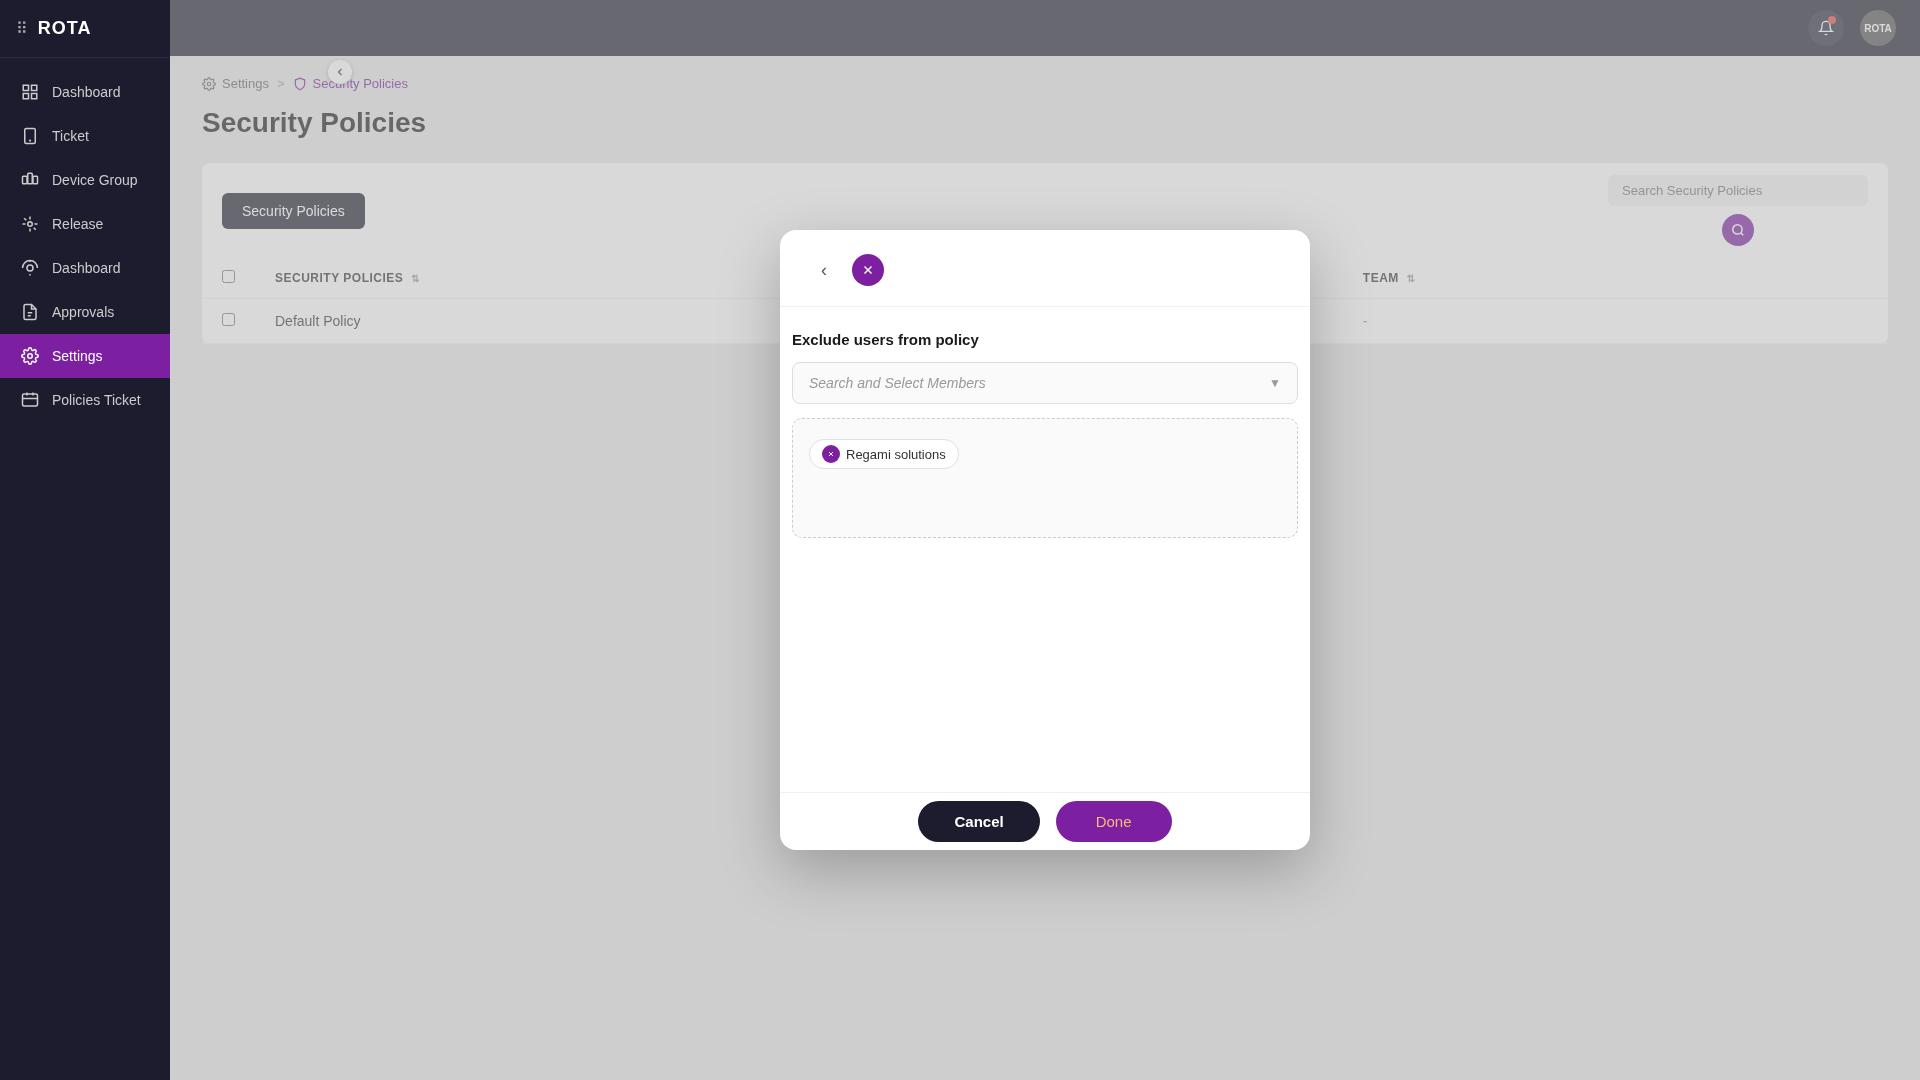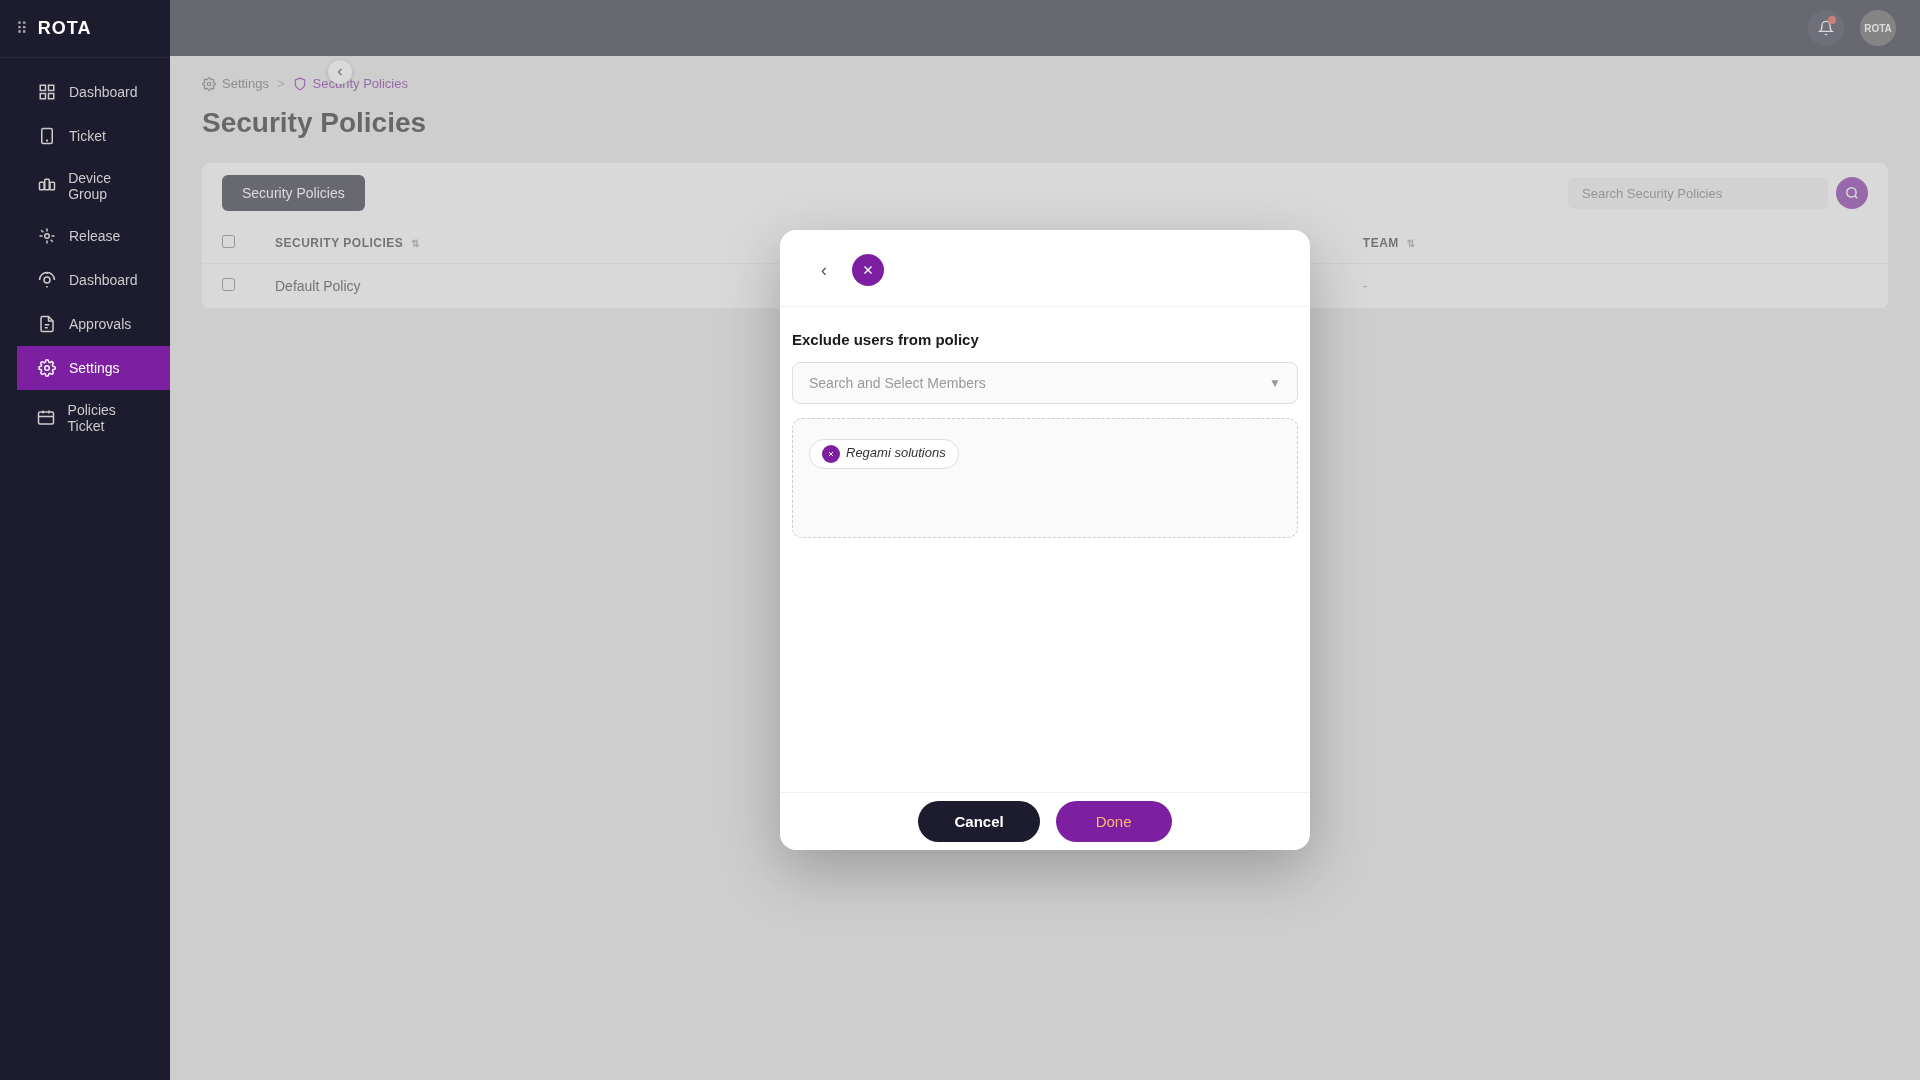--- a/index.html
+++ b/index.html
@@ -28,21 +28,20 @@
     .nav-item {
       display: flex;
       align-items: center;
       gap: 12px;
       padding: 12px 20px;
       color: #ccc;
       font-size: 14px;
       cursor: pointer;
       border-radius: 0;
       transition: background 0.2s;
-      margin-left: 17px;
     }
     .nav-item.active { background: #7c1fa1; color: #fff; }
     .nav-icon { width: 20px; height: 20px; display: flex; align-items: center; justify-content: center; }
 
     
     .collapse-btn {
       position: absolute;
       left: 158px;
       top: 60px;
       width: 24px;
@@ -291,40 +290,41 @@
       border: 1px solid #ddd;
       border-radius: 8px;
       padding: 12px 16px;
       display: flex;
       align-items: center;
       justify-content: space-between;
       cursor: pointer;
       background: #fafafa;
       font-size: 14px;
       color: #999;
+      font-style: italic;
     }
     .member-select-arrow { color: #999; font-size: 12px; }
     .selected-tags-container {
       margin-top: 14px;
       border: 1.5px dashed #ccc;
       border-radius: 10px;
       padding: 20px 16px;
       min-height: 120px;
       background: #fafafa;
     }
     .tag {
       display: inline-flex;
+      align-items: center;
       gap: 6px;
       background: #fff;
       border: 1px solid #e0e0e0;
       border-radius: 20px;
       padding: 5px 12px;
       font-size: 13px;
       color: #333;
-      font-style: italic;
     }
     .tag-remove {
       width: 18px;
       height: 18px;
       background: #7c1fa1;
       border-radius: 50%;
       display: flex;
       align-items: center;
       justify-content: center;
       color: #fff;
@@ -500,21 +500,21 @@
         <span>Security Policies</span>
       </span>
     </div>
 
     <h1 class="page-title">Security Policies</h1>
 
     <div class="table-toolbar">
       <button class="add-btn">
         <span>Security Policies</span>
       </button>
-      <div style="display:flex; align-items:center; gap:8px;">
+      <div style="display:flex; align-items:center; gap:8px;flex-direction:column;">
         <div class="search-box">
           <input type="text" placeholder="Search Security Policies" style="">
         </div>
         <div class="search-icon-btn">
           <svg width="14" height="14" viewBox="0 0 24 24" fill="none" stroke="#fff" stroke-width="2.5">
               <circle cx="11" cy="11" r="8"></circle>
               <line x1="21" y1="21" x2="16.65" y2="16.65"></line>
             </svg>
         </div>
       </div>

